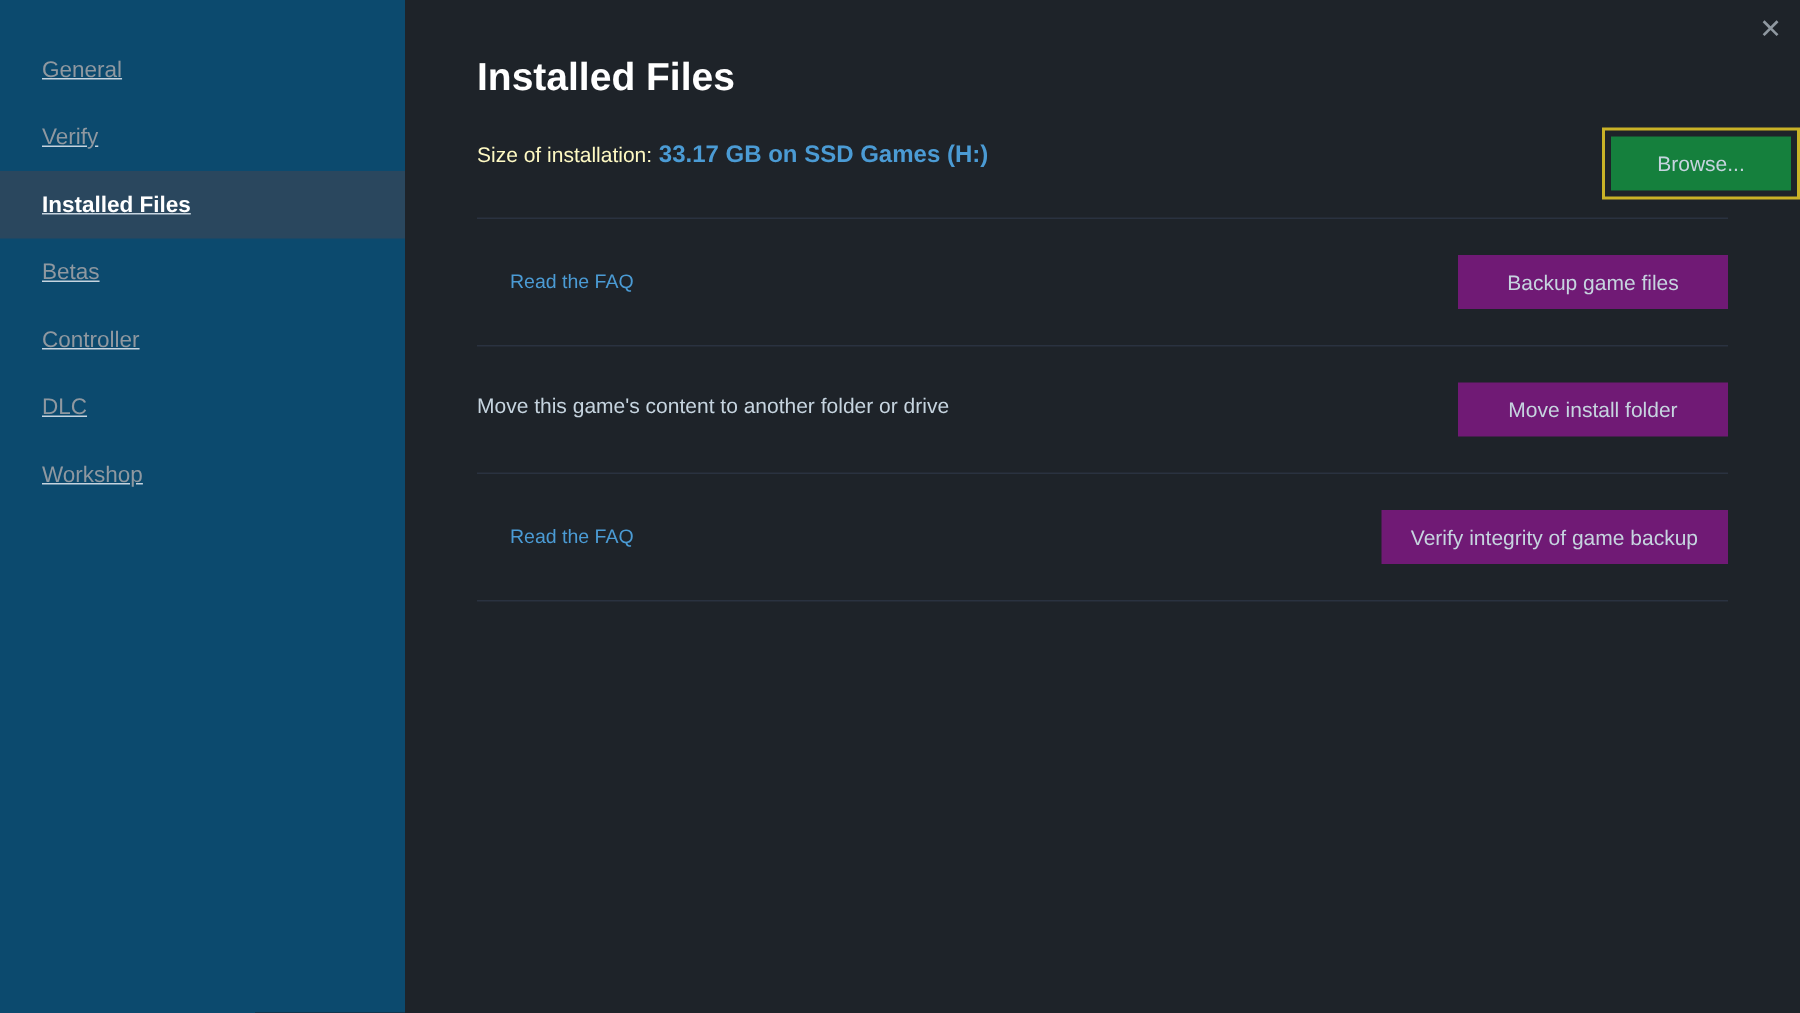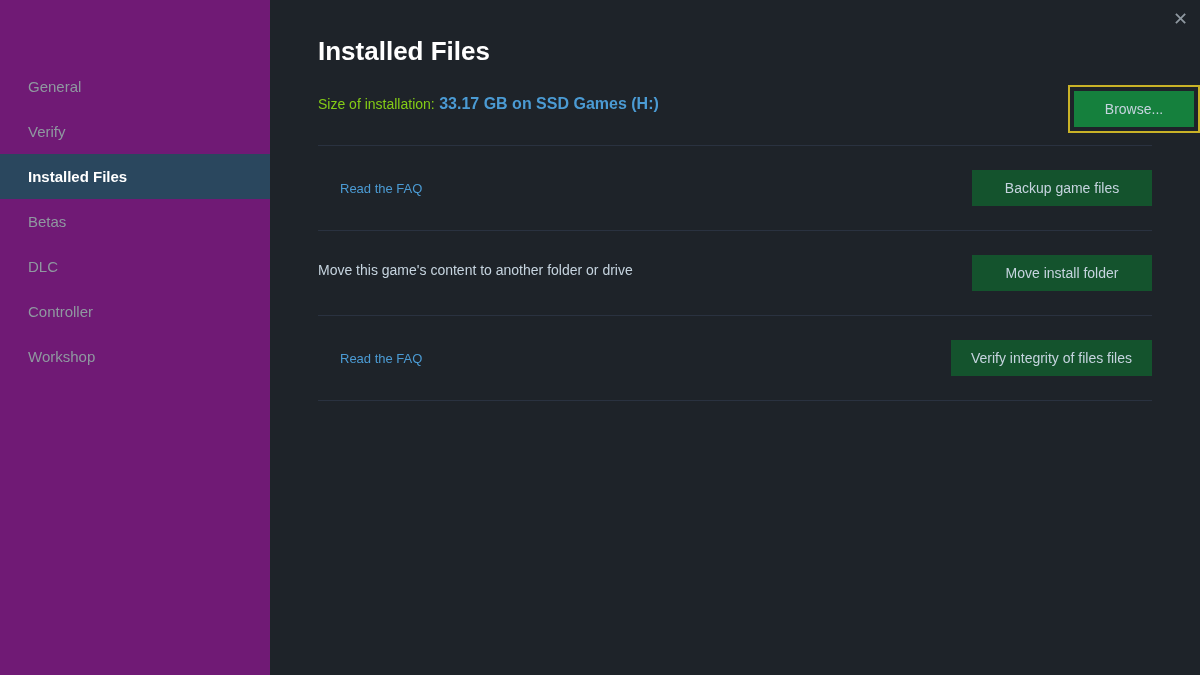--- a/index.html
+++ b/index.html
@@ -38,23 +38,24 @@
 
     .main-layout {
       display: flex;
       flex: 1;
       height: 100%;
     }
 
     
     .sidebar {
       width: 270px;
-      background: #701a75;
-      padding-top: 64px;
+      background: #0c4a6e;
+      padding-top: 24px;
       flex-shrink: 0;
+      text-decoration: underline;
     }
 
     .sidebar-item {
       padding: 14px 28px;
       font-size: 15px;
       color: #8f98a0;
       cursor: pointer;
       user-select: none;
     }
 
@@ -101,21 +102,21 @@
     
     .install-size-row {
       display: flex;
       align-items: center;
       justify-content: space-between;
       margin-bottom: 32px;
     }
 
     .install-size-text {
       font-size: 14px;
-      color: #84cc16;
+      color: #fef9c3;
     }
 
     .install-size-highlight {
       color: #4b9bd4;
       font-weight: bold;
     }
 
     
     .section-row {
       display: flex;
@@ -142,21 +143,21 @@
     }
 
     .section-description a {
       color: #4b9bd4;
       font-size: 13px;
       cursor: pointer;
       margin-left: 22px;
     }
 
     .action-btn {
-      background: #14532d;
+      background: #701a75;
       color: #c6d4df;
       border: none;
       padding: 10px 20px;
       font-size: 14px;
       cursor: pointer;
       white-space: nowrap;
       min-width: 180px;
       flex-shrink: 0;
     }
   </style>
@@ -167,22 +168,22 @@
 
   <div class="close-btn">✕</div>
 
   <div class="main-layout">
 
     <nav class="sidebar">
       <div class="sidebar-item">General</div>
       <div class="sidebar-item">Verify</div>
       <div class="sidebar-item active">Installed Files</div>
       <div class="sidebar-item">Betas</div>
+      <div class="sidebar-item">Controller</div>
       <div class="sidebar-item">DLC</div>
-      <div class="sidebar-item">Controller</div>
       <div class="sidebar-item">Workshop</div>
     </nav>
 
     <main class="content">
 
       <h1 class="page-title">Installed Files</h1>
 
       <div class="install-size-row">
         <div>
           <span class="install-size-text">Size of installation:</span>
@@ -205,18 +206,18 @@
         <div class="section-description">
           <p>Move this game's content to another folder or drive</p>
         </div>
         <button class="action-btn">Move install folder</button>
       </div>
 
       <div class="section-row">
         <div class="section-description">
           <a>Read the FAQ</a>
         </div>
-        <button class="action-btn">Verify integrity of files files</button>
+        <button class="action-btn">Verify integrity of game backup</button>
       </div>
 
     </main>
   </div>
 </div>
 
 </body></html>

